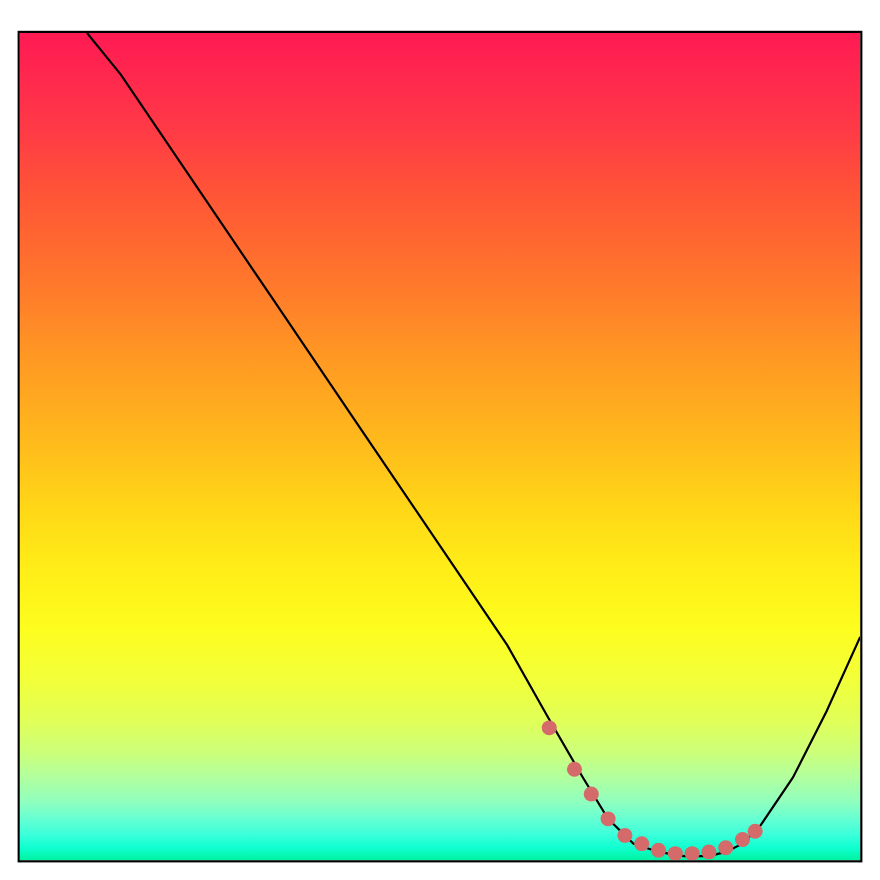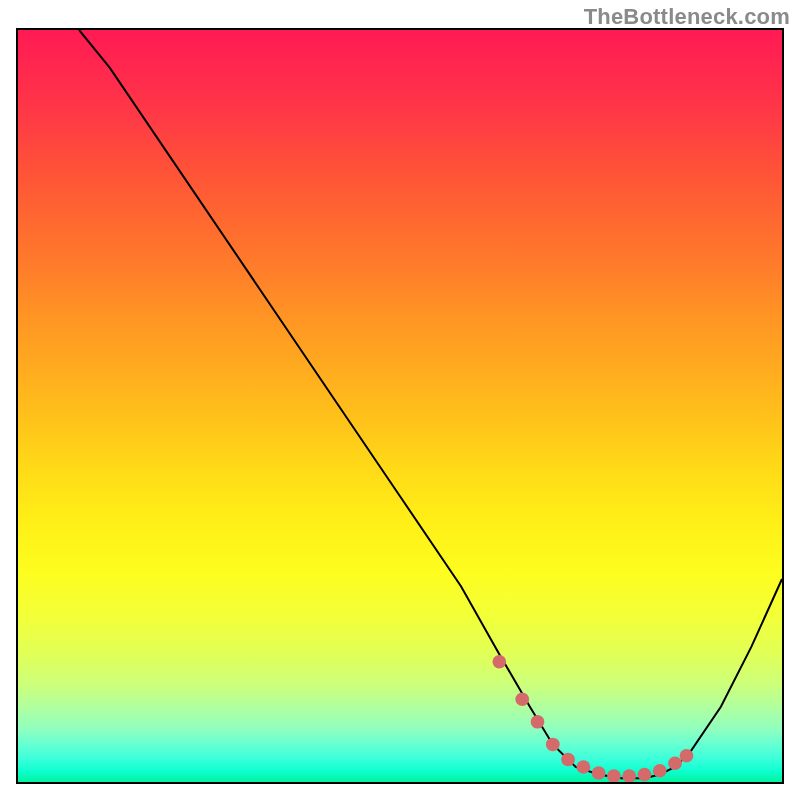--- a/index.html
+++ b/index.html
@@ -72,21 +72,20 @@
     left: 0;
     top: 0;
     width: 100%;
     height: 100%;
   }
 </style>
 </head>
 <body>
 
 <div class="chart-container">
-  <div class="attribution">TheBottleneck.com</div>
   <div class="plot-frame">
     <div class="gradient-bg"></div>
     <svg class="curve" viewBox="0 0 100 100" preserveAspectRatio="none">
       <path id="main-curve" d="M8.00 0.00 L12.00 5.00 L20.00 17.00 L30.00 32.00 L40.00 47.00 L50.00 62.00 L58.00 74.00 L63.00 83.00 L67.00 90.00 L70.00 95.00 L73.00 98.00 L76.00 99.00 L79.00 99.50 L82.00 99.50 L84.00 99.00 L86.00 98.00 L88.00 96.00 L92.00 90.00 L96.00 82.00 L100.00 73.00" fill="none" stroke="#000000" stroke-width="2" vector-effect="non-scaling-stroke"></path>
       <g id="highlight-dots">
           <circle cx="63.00" cy="84.00" r="0.9" fill="#d46a6a"></circle>
           <circle cx="66.00" cy="89.00" r="0.9" fill="#d46a6a"></circle>
           <circle cx="68.00" cy="92.00" r="0.9" fill="#d46a6a"></circle>
           <circle cx="70.00" cy="95.00" r="0.9" fill="#d46a6a"></circle>
           <circle cx="72.00" cy="97.00" r="0.9" fill="#d46a6a"></circle>

